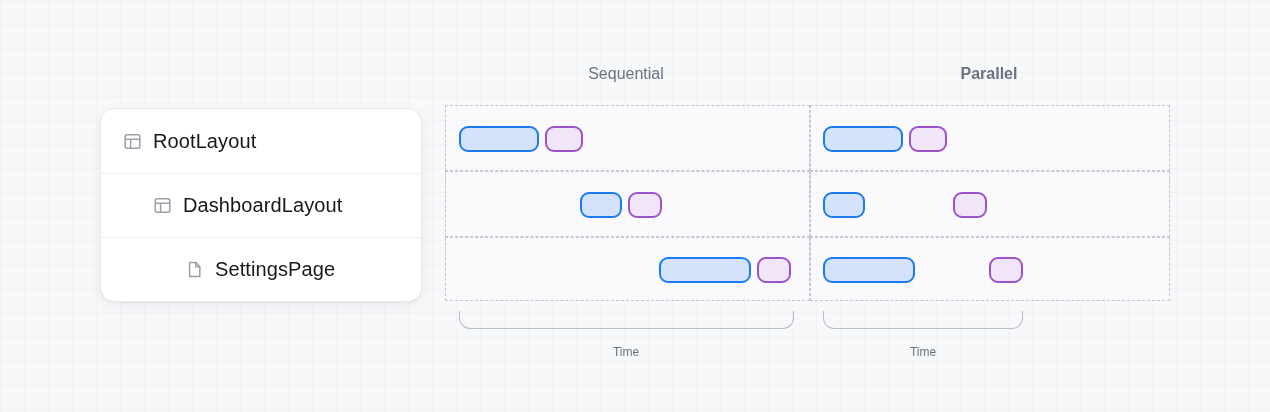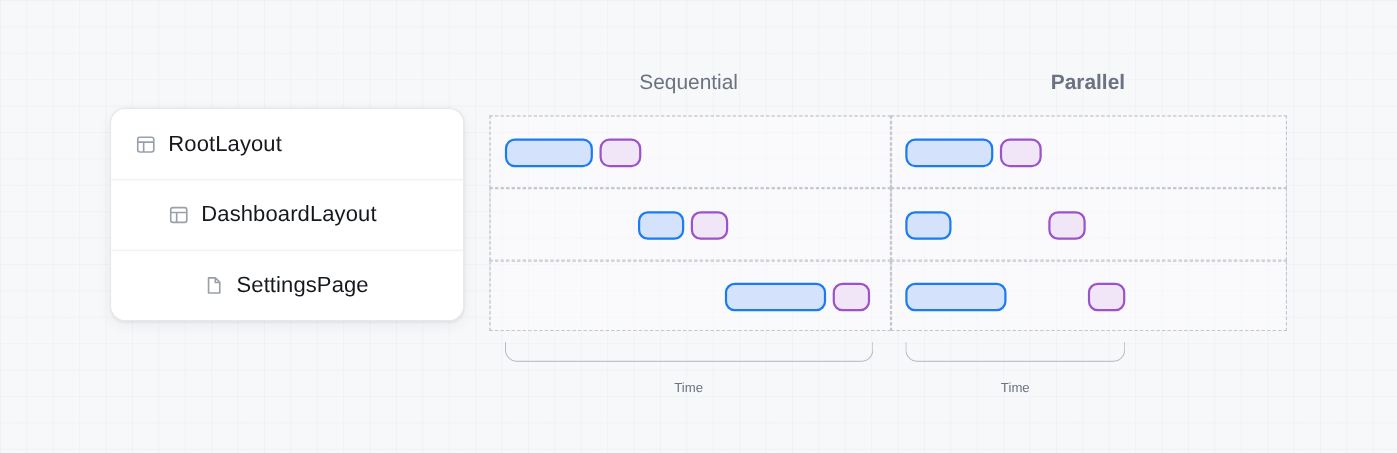--- a/index.html
+++ b/index.html
@@ -15,21 +15,21 @@
     background-image:
       linear-gradient(to right, rgba(170,176,190,0.085) 1px, transparent 1px),
       linear-gradient(to bottom, rgba(170,176,190,0.085) 1px, transparent 1px);
     background-size:24px 24px;
     pointer-events:none;
   }
   #stage{position:absolute;inset:0;}
 
   
   .tree-card{
-    position:absolute;left:100px;top:98px;width:320px;
+    position:absolute;left:100px;top:108px;width:320px;
     background:#ffffff;
     border:1px solid #e6e8ec;
     border-radius:14px;
     box-shadow:0 1px 2px rgba(16,24,40,0.05), 0 4px 14px rgba(16,24,40,0.05);
     overflow:hidden;
   }
   .tree-row{
     display:flex;align-items:center;
     height:64px;
     box-sizing:border-box;
@@ -43,21 +43,21 @@
   }
   .tree-row .lbl{
     font-size:20px;color:#15181d;letter-spacing:0.1px;white-space:nowrap;
   }
   .indent-1{padding-left:52px;}
   .indent-2{padding-left:84px;}
 
   
   .col-title{
     position:absolute;
-    font-size:19px;color:#6b7280;
+    font-size:16px;color:#6b7280;
     text-align:center;white-space:nowrap;
     transform:translateX(-50%);
   }
   .panel{
     position:absolute;
     box-sizing:border-box;
     border:1.6px dashed #c3c7cf;
   }
   .lane{
     position:absolute;

